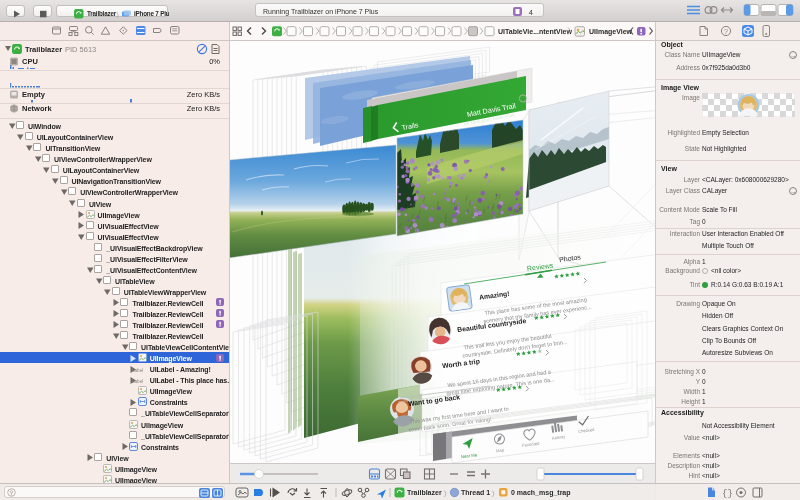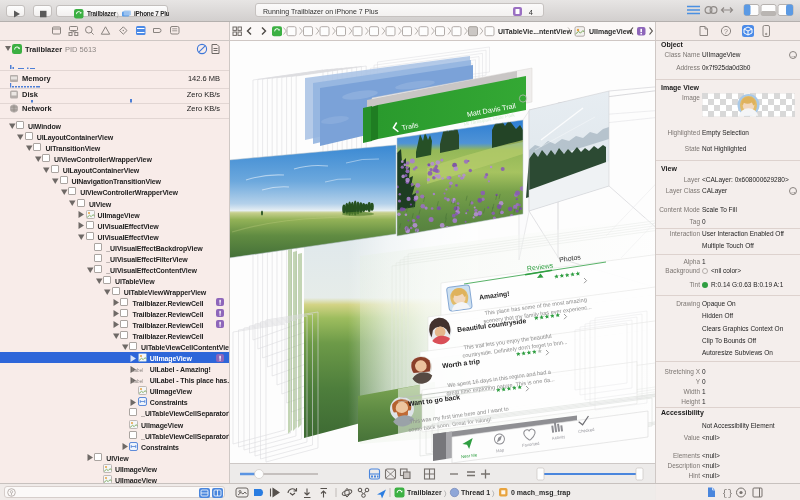--- a/index.html
+++ b/index.html
@@ -246,38 +246,38 @@
             <circle cx="5" cy="5" r="4.6" fill="none" stroke="#3e77d8" stroke-width="1.1"></circle>
             <path d="M1.8 8.2 L8.2 1.8" stroke="#3e77d8" stroke-width="1.1"></path>
           </g>
         <g transform="translate(210,0.5)" fill="none" stroke="#6e6966" stroke-width="1">
             <path d="M2 1 h5 l2 2 v7 h-7 z"></path>
             <path d="M3.5 5 h4 M3.5 7 h4"></path>
           </g>
       </svg>
     </div>
 
+    <div class="srow" style="top:15.5px;">
+      <svg width="20" height="11">
+          <rect x="10" y="1.5" width="8" height="8" rx="1.5" fill="#b5aeab"></rect>
+          <rect x="11.5" y="3" width="5" height="5" fill="#8d8783"></rect>
+        </svg>
+      <span class="gauge-label" style="position:absolute;left:22px;top:1px;">CPU</span><span class="rval" style="top:1px;">0%</span>
+    </div>
     <svg class="abs" style="left:10px;top:25px;" width="60" height="5">
         <g fill="#4d7fd6">
           <rect x="0" y="0" width="1.5" height="4"></rect>
           <rect x="2.5" y="2" width="1.5" height="2"></rect>
           <rect x="8" y="3" width="6" height="1"></rect>
           <rect x="17" y="2.5" width="1.5" height="1.5"></rect>
           <rect x="20" y="3" width="5" height="1"></rect>
         </g>
       </svg>
     <div class="sep" style="top:29.5px;"></div>
 
-    <div class="srow" style="top:32.5px;">
-      <svg width="20" height="11">
-          <rect x="10" y="2" width="8" height="7" rx="1" fill="#b5aeab"></rect>
-          <rect x="11" y="3.5" width="6" height="3" fill="#e8e3e0"></rect>
-        </svg>
-      <span class="gauge-label" style="position:absolute;left:22px;top:1px;">Memory</span><span class="rval" style="top:1px;">142.6 MB</span>
-    </div>
     <svg class="abs" style="left:10px;top:42.5px;" width="40" height="5">
         <rect x="0" y="0" width="1.2" height="4.5" fill="#4d7fd6"></rect>
         <g fill="#4d7fd6">
           <rect x="2" y="3" width="28" height="1.5"></rect>
         </g>
         <g fill="#f8ece9">
           <rect x="4" y="3" width="1" height="2"></rect>
           <rect x="7" y="3" width="1" height="2"></rect>
           <rect x="10" y="3" width="1" height="2"></rect>
           <rect x="13" y="3" width="1" height="2"></rect>
@@ -287,21 +287,21 @@
           <rect x="25" y="3" width="1" height="2"></rect>
         </g>
       </svg>
     <div class="sep" style="top:47.5px;"></div>
 
     <div class="srow" style="top:48.5px;">
       <svg width="20" height="11">
           <rect x="10" y="1.5" width="8" height="8" rx="1.5" fill="#b5aeab"></rect>
           <rect x="11.5" y="3" width="5" height="3.5" fill="#ece7e4"></rect>
         </svg>
-      <span class="gauge-label" style="position:absolute;left:22px;top:1px;">Disk</span><span class="rval" style="top:1px;">Zero KB/s</span>
+      <span class="gauge-label" style="position:absolute;left:22px;top:1px;">Empty</span><span class="rval" style="top:1px;">Zero KB/s</span>
     </div>
     <svg class="abs" style="left:10px;top:59px;" width="130" height="4">
         <rect x="21" y="1" width="2" height="2.5" fill="#4d7fd6"></rect>
         <rect x="120" y="0" width="2" height="3.5" fill="#4d7fd6"></rect>
       </svg>
     <div class="sep" style="top:62.5px;"></div>
 
     <div class="srow" style="top:63px;">
       <svg width="20" height="11">
           <circle cx="14" cy="5.5" r="4" fill="#b5aeab"></circle>

